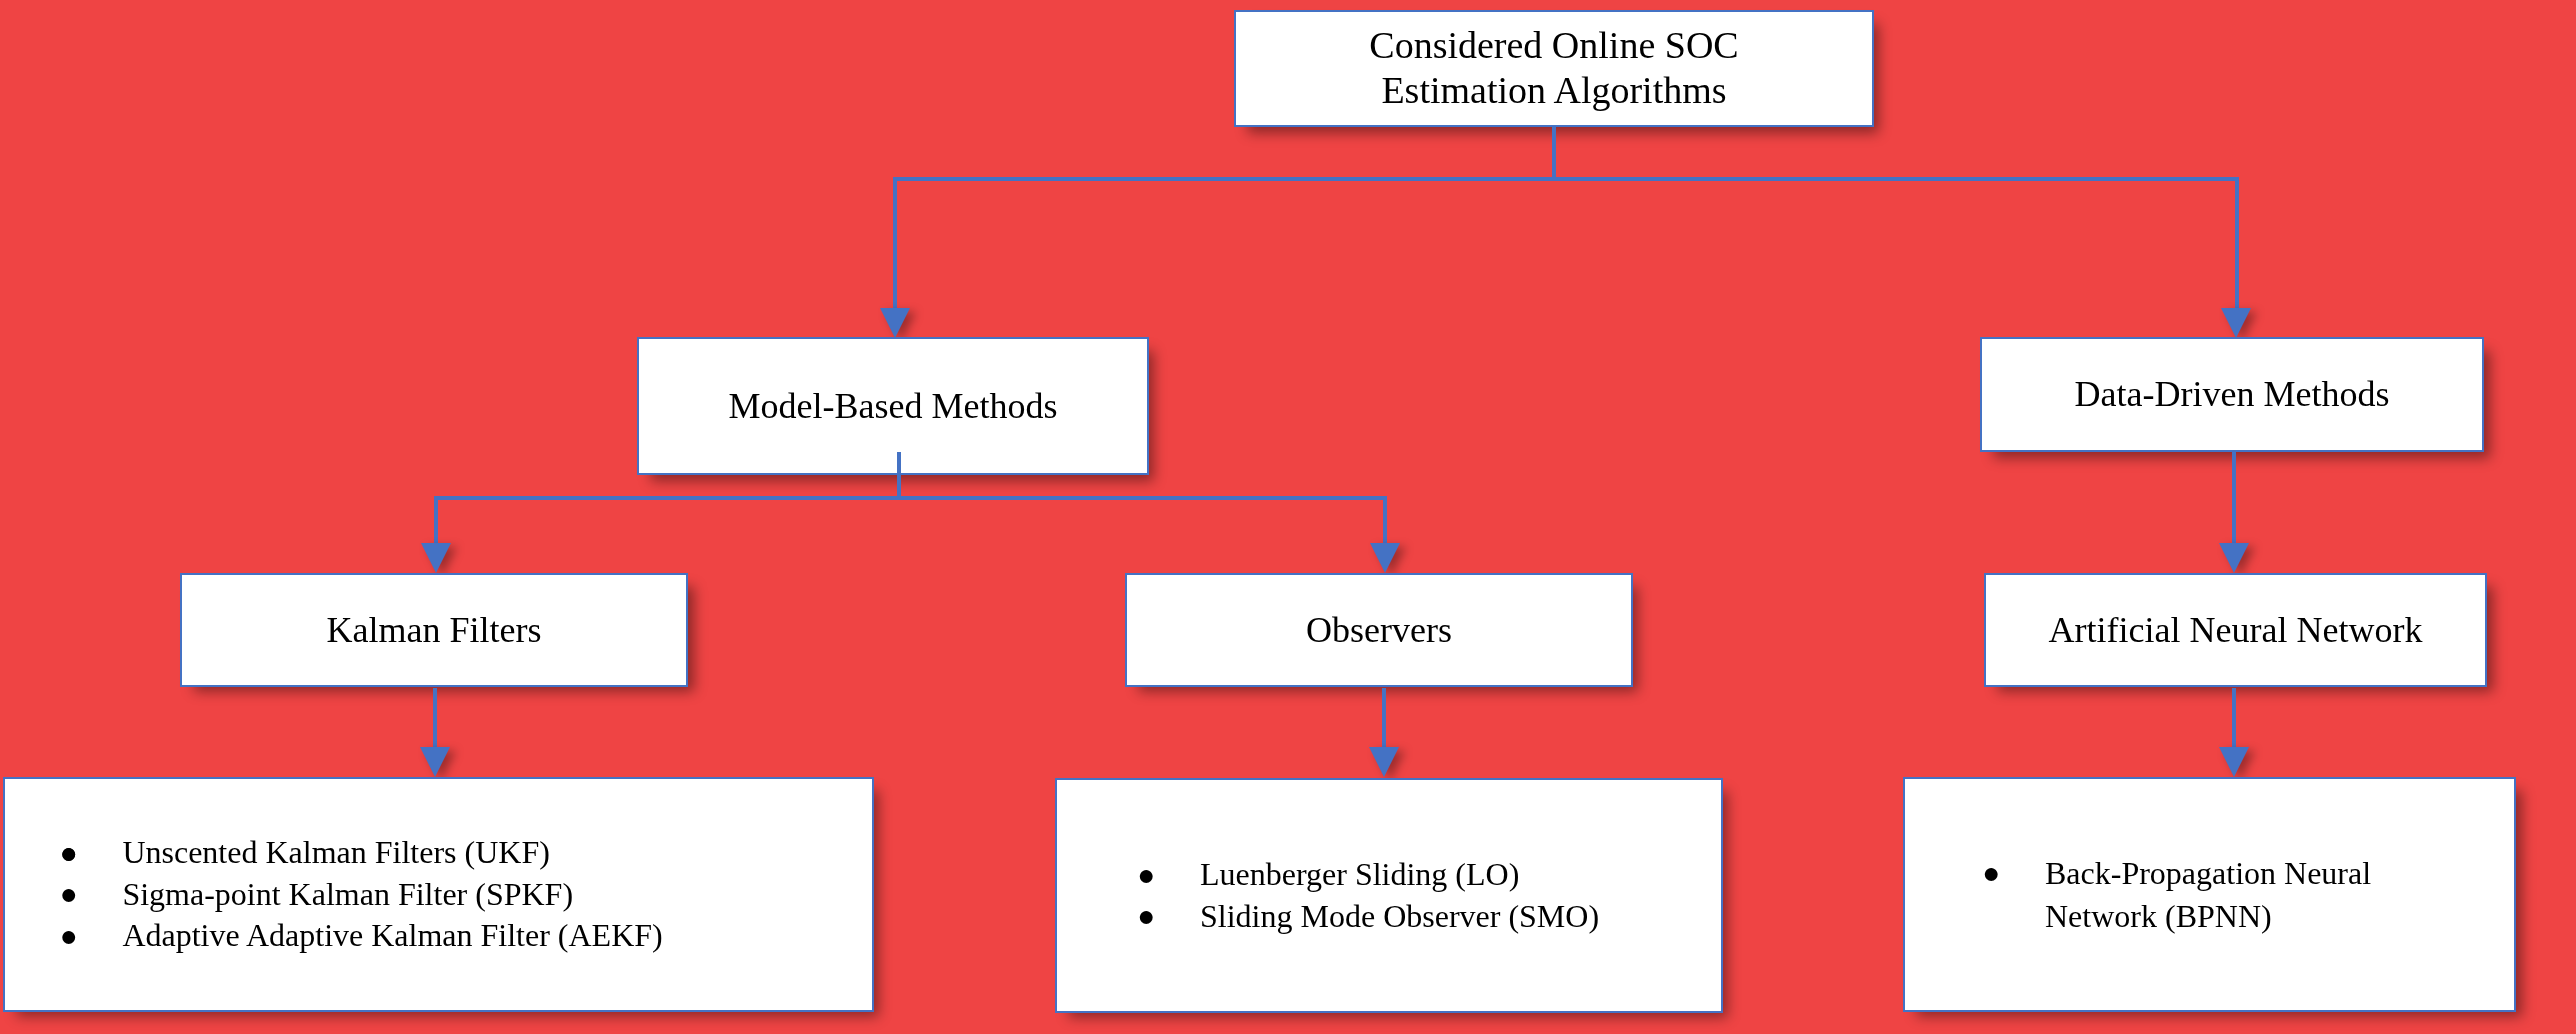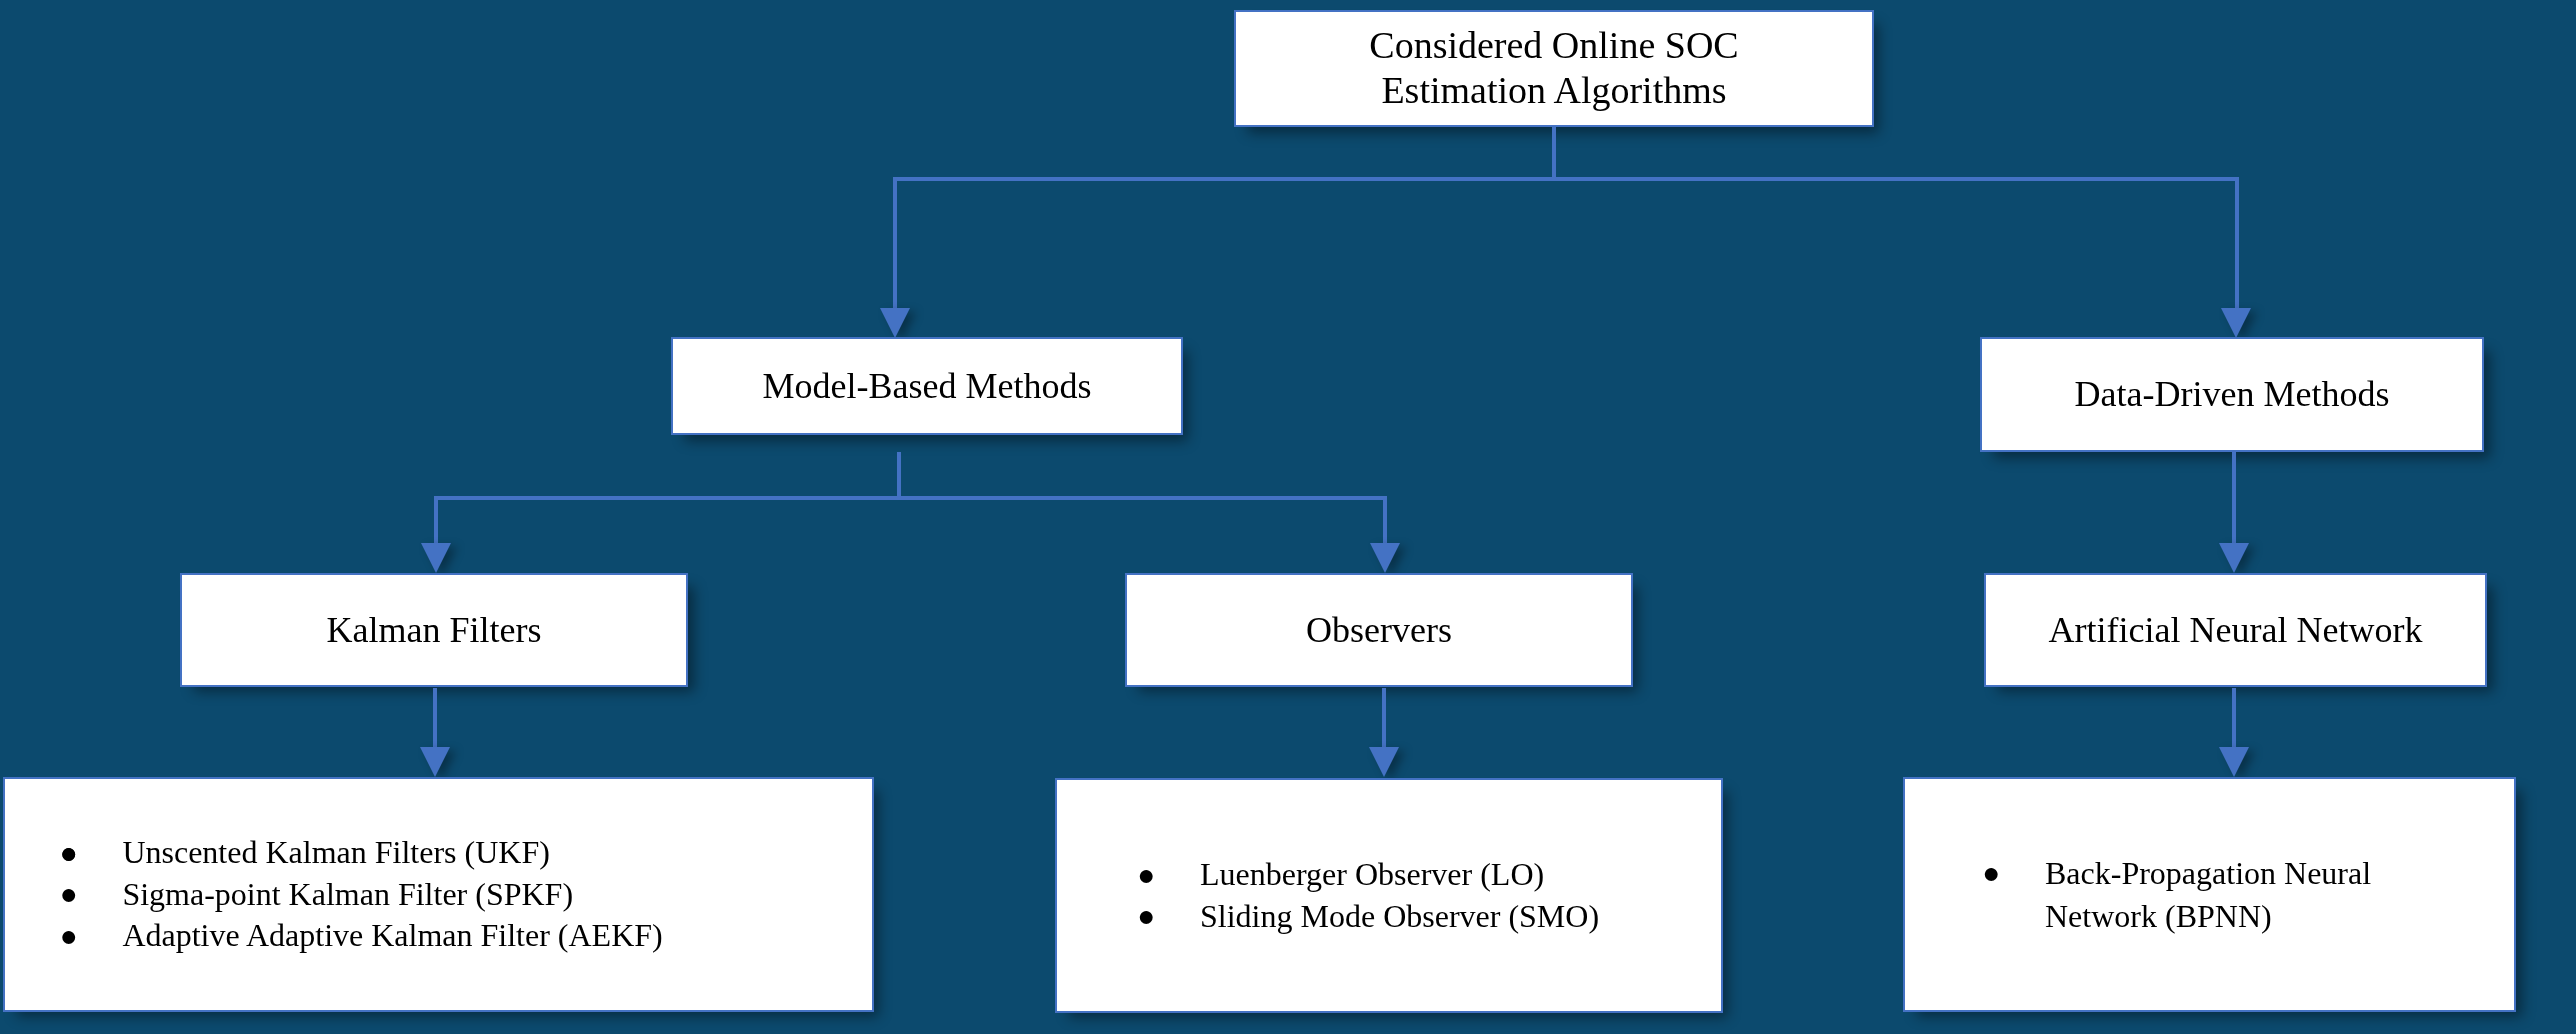--- a/index.html
+++ b/index.html
@@ -4,21 +4,21 @@
 <style>
   html, body {
     margin: 0;
     padding: 0;
     background: #ffffff;
   }
   #canvas {
     position: relative;
     width: 2576px;
     height: 1035px;
-    background: #0c4a6e;
+    background: #ef4444;
     overflow: hidden;
     font-family: "Liberation Serif", "DejaVu Serif", serif;
   }
 
   
   .node {
     position: absolute;
     box-sizing: border-box;
     background: #ffffff;
     border: 2.1px solid #4472c4;
@@ -33,21 +33,21 @@
   .node .label {
     display: block;
     white-space: pre-line;
   }
 
   
   #node-root { left: 1234px; top: 9.6px; width: 640px; height: 117px; }
   #node-root .label { font-size: 38px; }
 
   
-  #node-model-based { left: 671px; top: 337px; width: 512px; height: 98px; }
+  #node-model-based { left: 637px; top: 337px; width: 512px; height: 138px; }
   #node-data-driven { left: 1980px; top: 337px; width: 504px; height: 115px; justify-content: center; }
   #node-model-based .label, #node-data-driven .label { font-size: 36px; }
 
   
   #node-kalman-filters { left: 180px; top: 573px; width: 508px; height: 114px; }
   #node-observers      { left: 1125px; top: 573px; width: 508px; height: 114px; }
   #node-ann            { left: 1984px; top: 573px; width: 503px; height: 114px; }
   #node-kalman-filters .label, #node-observers .label, #node-ann .label { font-size: 36px; }
 
   
@@ -178,21 +178,21 @@
         <span class="bullet">●</span>
         <span>Adaptive Adaptive Kalman Filter (AEKF)</span>
       </li>
     </ul>
   </div>
 
   <div class="listnode" id="node-observer-list">
     <ul>
       <li>
         <span class="bullet">●</span>
-        <span>Luenberger Observer (LO)</span>
+        <span>Luenberger Sliding (LO)</span>
       </li>
       <li>
         <span class="bullet">●</span>
         <span>Sliding Mode Observer (SMO)</span>
       </li>
     </ul>
   </div>
 
   <div class="listnode" id="node-ann-list">
     <ul>

